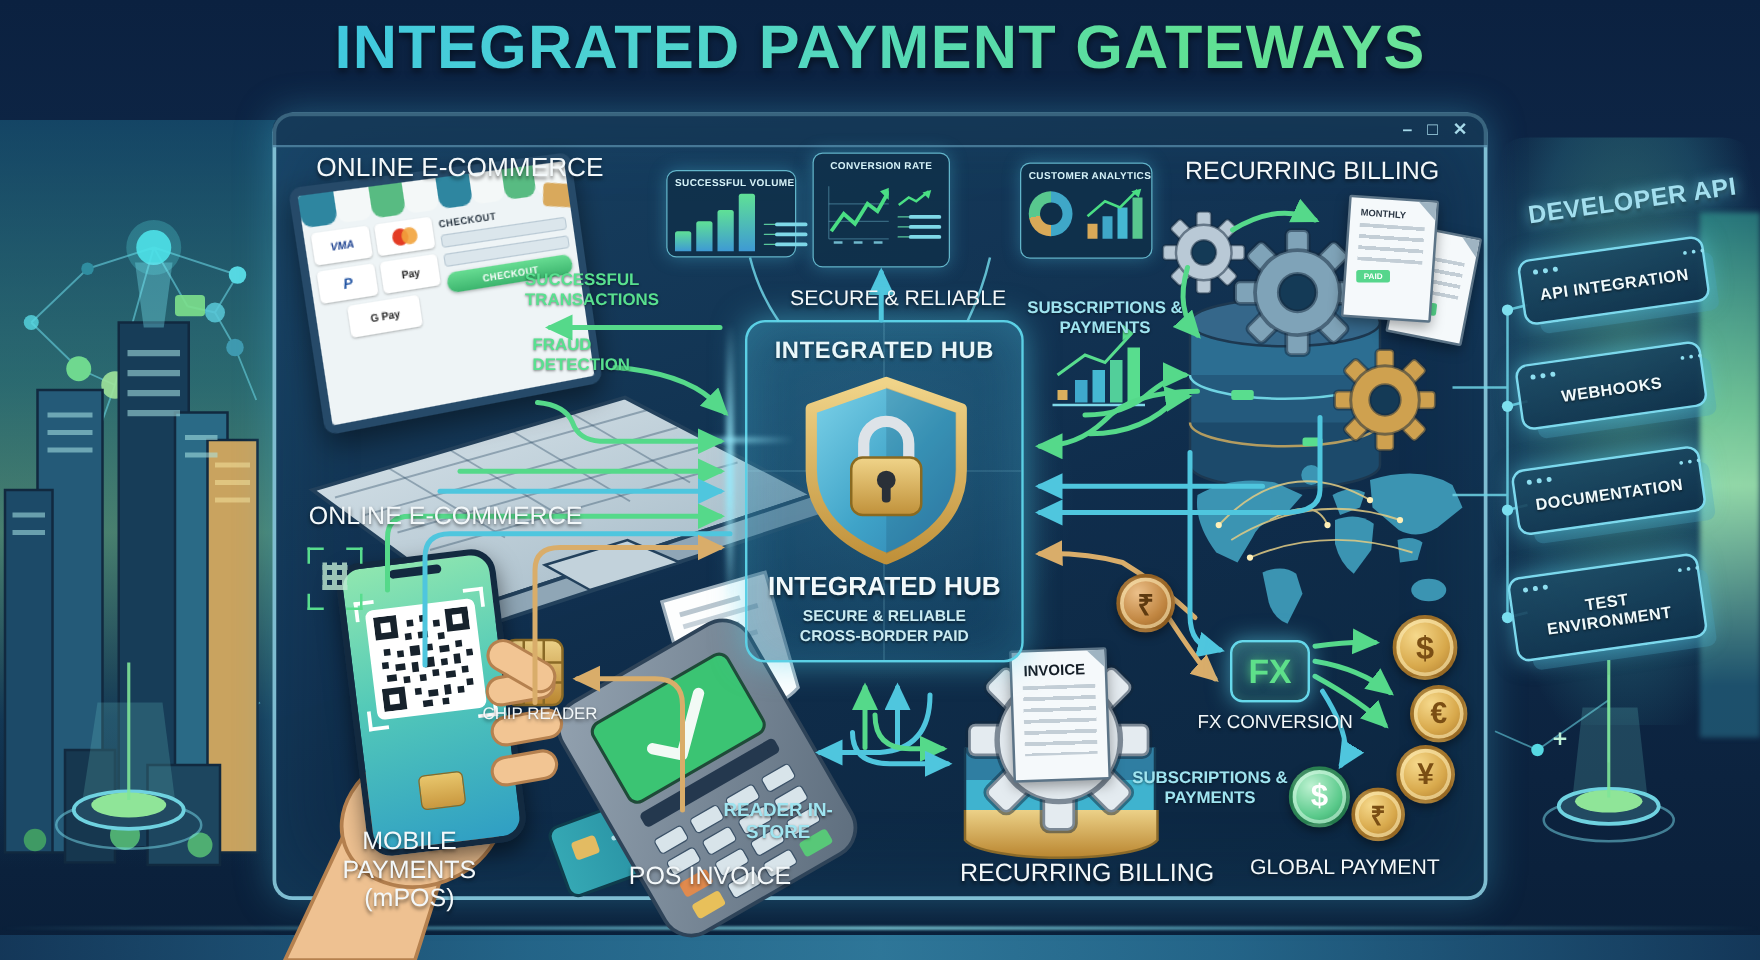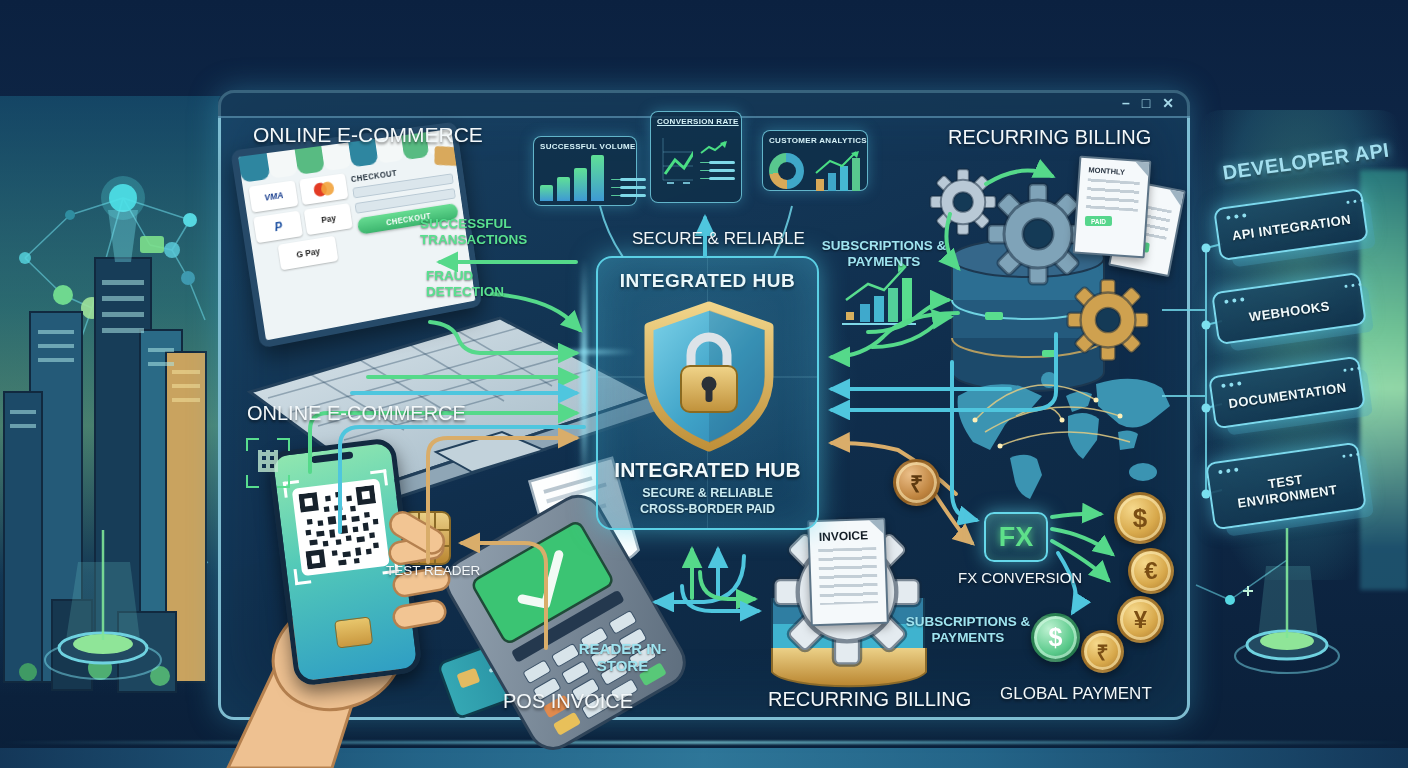--- a/index.html
+++ b/index.html
@@ -235,20 +235,21 @@
     <line x1="103" y1="530" x2="103" y2="640" stroke="#7fe598" stroke-width="2.5" opacity=".9"></line>
 
     <polygon points="1266,566 1310,566 1318,638 1258,638" fill="rgba(120,230,220,.18)"></polygon>
     <ellipse cx="1287" cy="656" rx="52" ry="17" fill="none" stroke="rgba(120,220,235,.5)" stroke-width="2"></ellipse>
     <ellipse cx="1287" cy="645" rx="40" ry="14" fill="#224a62" stroke="#6fd2e0" stroke-width="3"></ellipse>
     <ellipse cx="1287" cy="641" rx="27" ry="9" fill="#8fe598"></ellipse>
     <line x1="1287" y1="528" x2="1287" y2="638" stroke="#7fe598" stroke-width="2.5" opacity=".9"></line>
     <path d="M1248,586 l0,10 M1243,591 l10,0" stroke="#bff2d8" stroke-width="2"></path>
   </svg>
 
+  <div class="abs title">INTEGRATED PAYMENT GATEWAYS</div>
 
   <div class="abs window"></div>
   <div class="abs win-topbar">
     <div class="win-controls">
       <span>–</span>
       <span>□</span>
       <span>✕</span>
     </div>
   </div>
   <div class="abs hub-glow"></div>
@@ -610,21 +611,21 @@
           <i style="height:46px"></i>
       </div>
       <div class="mlist">
           <b></b>
           <b></b>
           <b></b>
         </div>
     </div>
   </div>
 
-  <div class="abs mcard" style="left:650px;top:111px;width:92px;height:92px;text-decoration:underline;">
+  <div class="abs mcard" style="left:650px;top:122px;width:110px;height:92px;">
     <div class="mtitle">CONVERSION RATE</div>
     <div class="mrow">
       <svg width="62" height="58">
         <g stroke="rgba(130,210,230,.35)" stroke-width="1">
           <line x1="6" y1="8" x2="6" y2="50"></line>
             <line x1="6" y1="50" x2="58" y2="50"></line>
           <line x1="6" y1="22" x2="58" y2="22"></line>
             <line x1="6" y1="36" x2="58" y2="36"></line>
         </g>
         <polyline points="8,44 18,30 27,38 37,22 45,28 54,12" fill="none" stroke="#4ade84" stroke-width="3"></polyline>
@@ -642,21 +643,21 @@
         </svg>
         <div class="mlist">
             <b></b>
             <b></b>
             <b></b>
           </div>
       </div>
     </div>
   </div>
 
-  <div class="abs mcard" style="left:762px;top:130px;width:106px;height:61px;">
+  <div class="abs mcard" style="left:816px;top:130px;width:106px;height:77px;">
     <div class="mtitle">CUSTOMER ANALYTICS</div>
     <div class="mrow" style="align-items:center;gap:8px;">
       <div style="width:36px;height:36px;border-radius:50%;
         background:conic-gradient(#3fa7c8 0 50%,#d8a958 50% 72%,#58c88e 72% 100%);position:relative;">
         <span style="position:absolute;left:9px;top:9px;width:18px;height:18px;border-radius:50%;background:#0f2f49;"></span>
       </div>
       <svg width="50" height="44">
         <rect x="4" y="30" width="8" height="12" fill="#d8a958"></rect>
         <rect x="16" y="24" width="8" height="18" fill="#3fa7c8"></rect>
         <rect x="28" y="17" width="8" height="25" fill="#45b8d2"></rect>
@@ -697,21 +698,24 @@
   <div class="abs glow-v"></div>
   <div class="abs glow-h"></div>
 
   <div class="abs lbl-white" style="left:253px;top:123px;font-size:21px;">ONLINE E-COMMERCE</div>
   <div class="abs lbl-green" style="left:420px;top:216px;width:165px;">SUCCESSFUL TRANSACTIONS</div>
   <div class="abs lbl-green" style="left:426px;top:268px;width:120px;">FRAUD DETECTION</div>
   <div class="abs lbl-white" style="left:632px;top:229px;font-size:17px;">SECURE &amp; RELIABLE</div>
   <div class="abs lbl-cyan" style="left:814px;top:238px;width:140px;">SUBSCRIPTIONS &amp; PAYMENTS</div>
   <div class="abs lbl-white" style="left:948px;top:126px;font-size:20px;">RECURRING BILLING</div>
   <div class="abs lbl-white" style="left:247px;top:402px;font-size:20px;">ONLINE E-COMMERCE</div>
-  <div class="abs lbl-white" style="left:386px;top:563px;font-size:13.5px;">TEST READER</div>
+  <div class="abs lbl-white" style="left:386px;top:563px;font-size:13.5px;">CHIP READER</div>
+  <div class="abs lbl-white" style="left:240px;top:662px;width:175px;font-size:20px;text-align:center;line-height:1.15;">
+    <span>MOBILE PAYMENTS</span><br><span>(mPOS)</span>
+  </div>
   <div class="abs lbl-cyan" style="left:575px;top:640px;width:95px;font-size:15px;">READER IN-STORE</div>
   <div class="abs lbl-white" style="left:503px;top:690px;font-size:20px;">POS INVOICE</div>
   <div class="abs lbl-white" style="left:768px;top:688px;font-size:20px;">RECURRING BILLING</div>
   <div class="abs lbl-cyan" style="left:898px;top:614px;width:140px;">SUBSCRIPTIONS &amp; PAYMENTS</div>
   <div class="abs lbl-white" style="left:958px;top:569px;font-size:15px;">FX CONVERSION</div>
   <div class="abs lbl-white" style="left:1000px;top:684px;font-size:17px;">GLOBAL PAYMENT</div>
 
   <div class="abs fxbox">
       <b>FX</b>
     </div>

